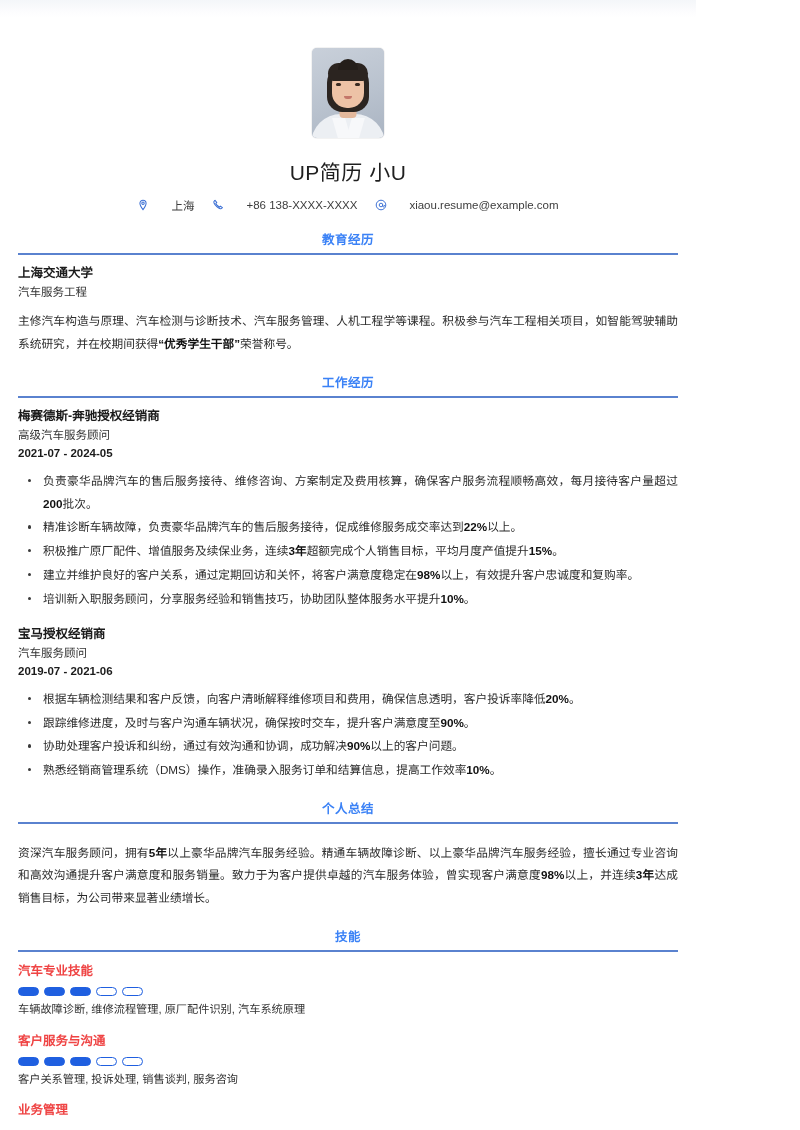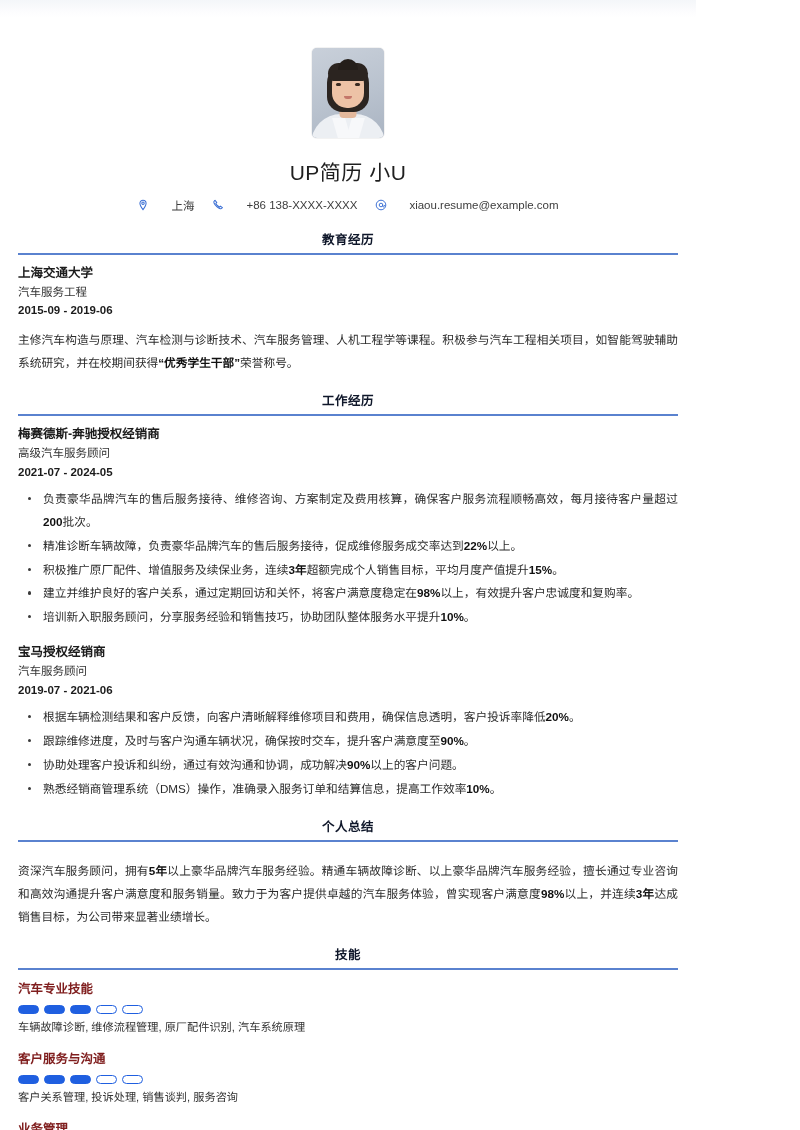--- a/index.html
+++ b/index.html
@@ -155,21 +155,21 @@
   .contact-item + .contact-item { margin-left: 9px; }
   .c-icon { display: inline-flex; width: 12px; height: 12px; color: #3b6fd4; }
   .c-icon svg { width: 12px; height: 12px; display: block; }
 
   
   .section { margin-top: 16px; }
   .section-title {
     text-align: center;
     font-size: 12.5px;
     font-weight: bold;
-    color: #0f172a;
+    color: #3b82f6;
     padding-bottom: 5px;
     letter-spacing: 0.5px;
   }
   .section-rule {
     height: 1.6px;
     background: #5a82cf;
     width: 100%;
   }
 
   .section-body { padding-top: 9px; }
@@ -227,21 +227,21 @@
     border-radius: 50%;
     background: #3a3a3a;
   }
   .bullets li b { font-weight: bold; color: #111; }
 
   
   .skill-block { margin-bottom: 12px; }
   .skill-name {
     font-size: 12.5px;
     font-weight: bold;
-    color: #7f1d1d;
+    color: #ef4444;
     line-height: 1.6;
   }
   .skill-meter {
     display: flex;
     gap: 5px;
     margin: 6px 0 5px 0;
   }
   .pip {
     width: 21px;
     height: 9px;
@@ -316,21 +316,20 @@
     </div>
   </div>
 
   <div class="section">
     <div class="section-title">教育经历</div>
     <div class="section-rule"></div>
     <div class="section-body">
       <div class="entry">
         <div class="entry-org">上海交通大学</div>
         <div class="entry-role">汽车服务工程</div>
-        <div class="entry-dates">2015-09 - 2019-06</div>
         <div class="para"><span>主修汽车构造与原理、汽车检测与诊断技术、汽车服务管理、人机工程学等课程。积极参与汽车工程相关项目，如智能驾驶辅助系统研究，并在校期间获得</span><b>“优秀学生干部”</b><span>荣誉称号。</span></div>
       </div>
     </div>
   </div>
 
   <div class="section">
     <div class="section-title">工作经历</div>
     <div class="section-rule"></div>
     <div class="section-body">
         <div class="entry">

